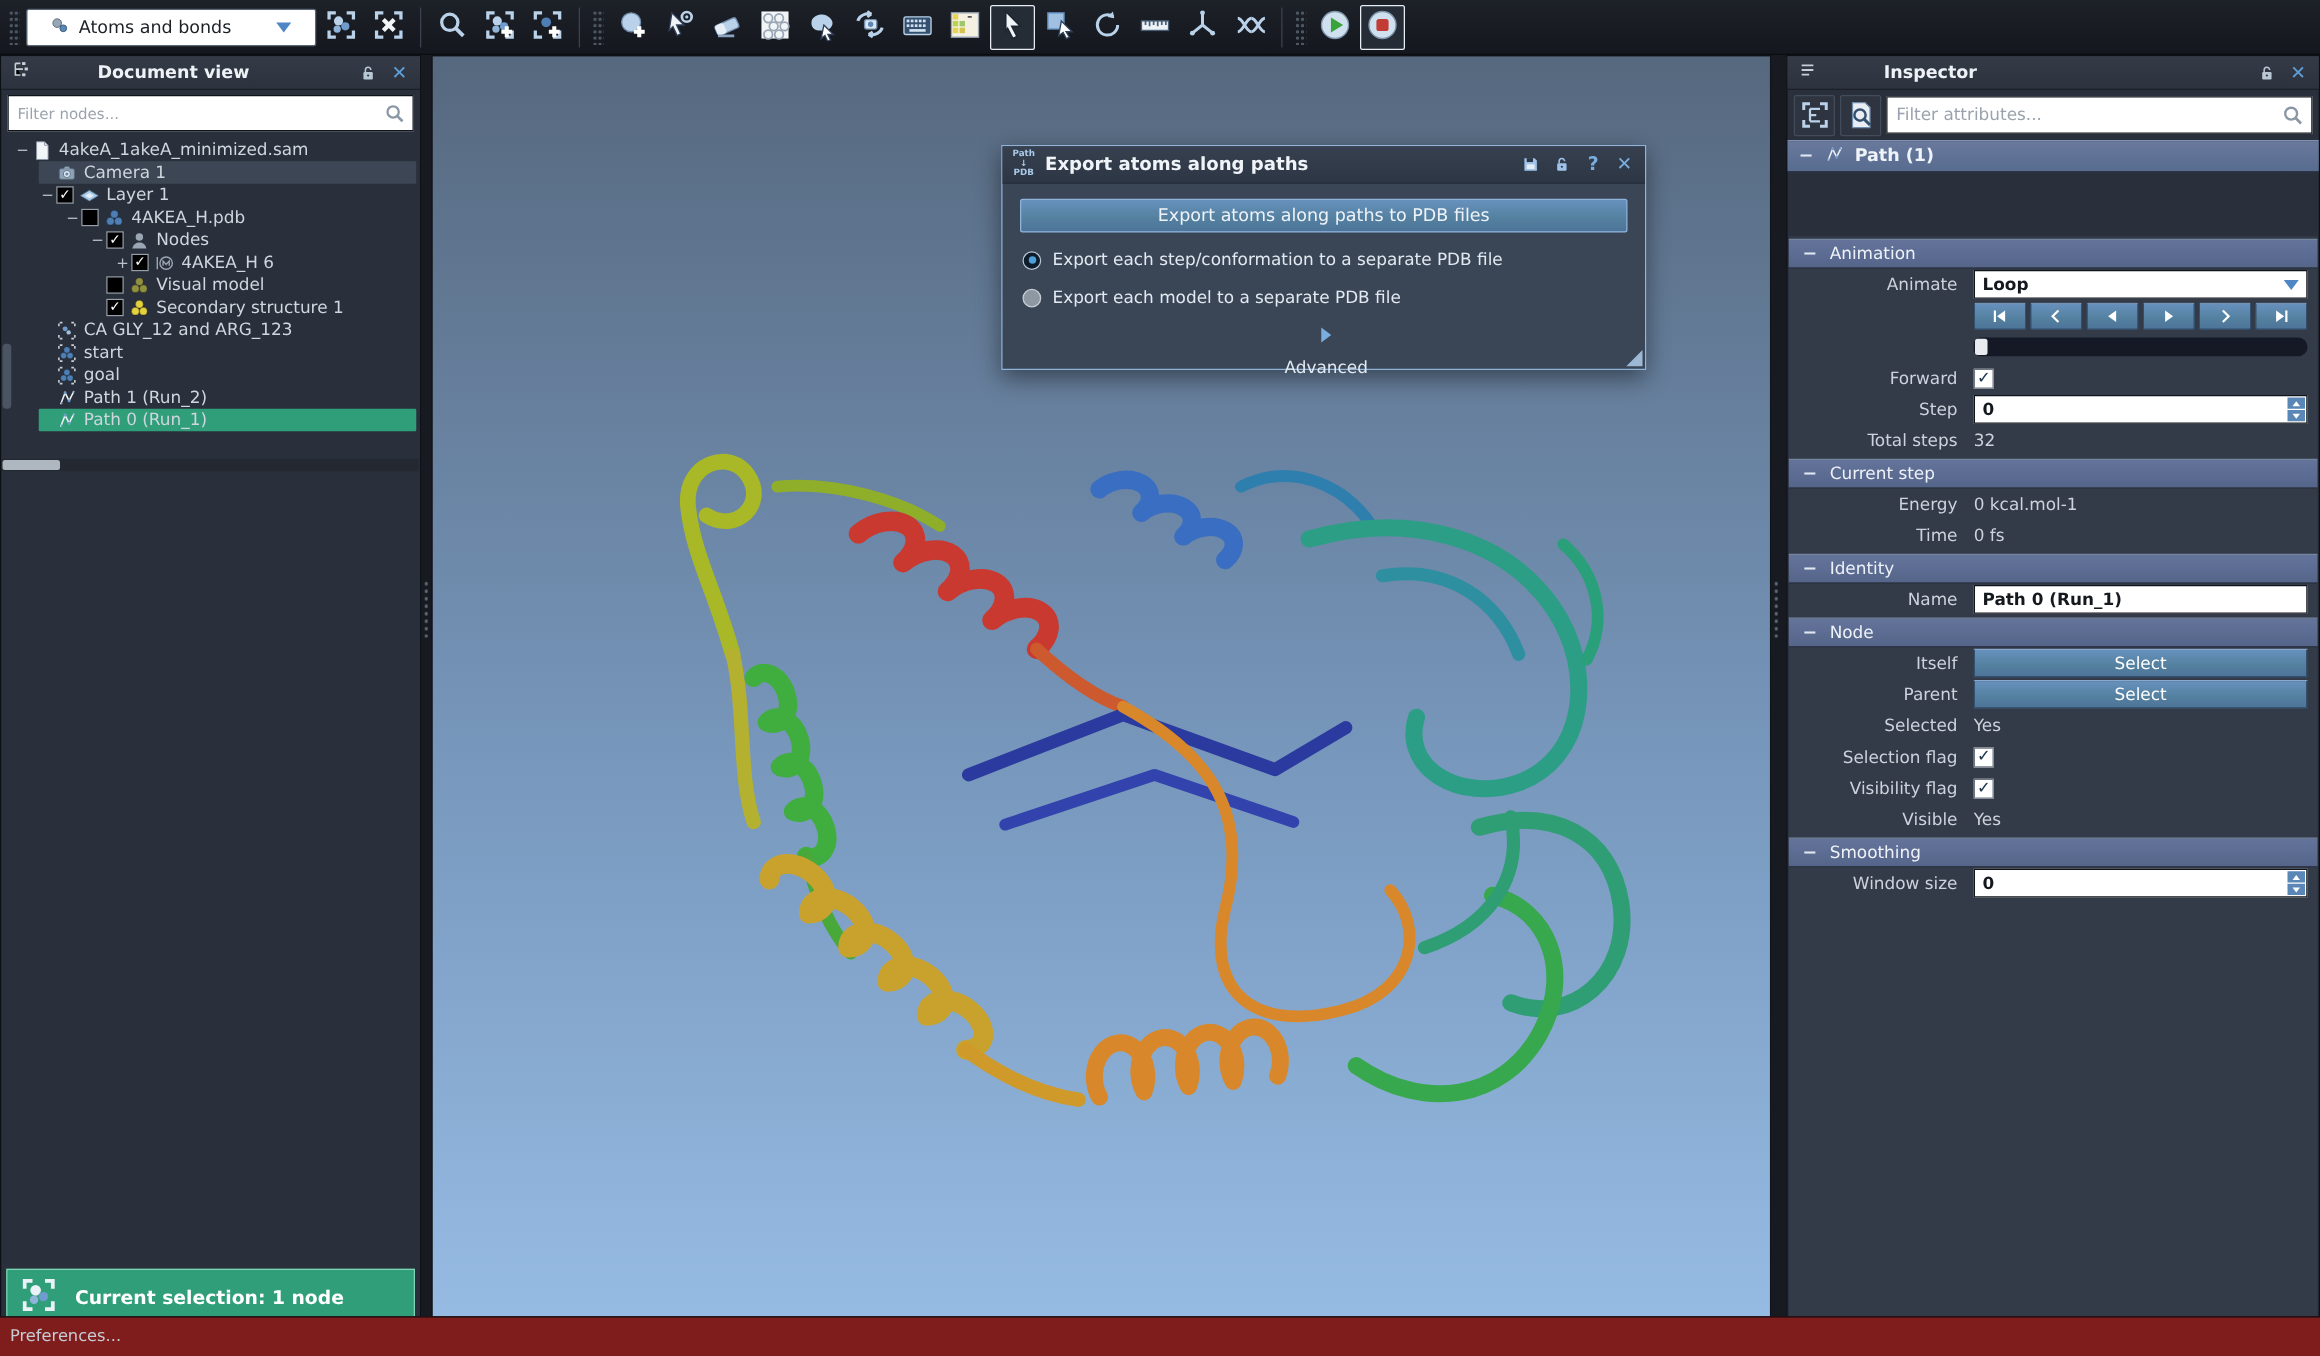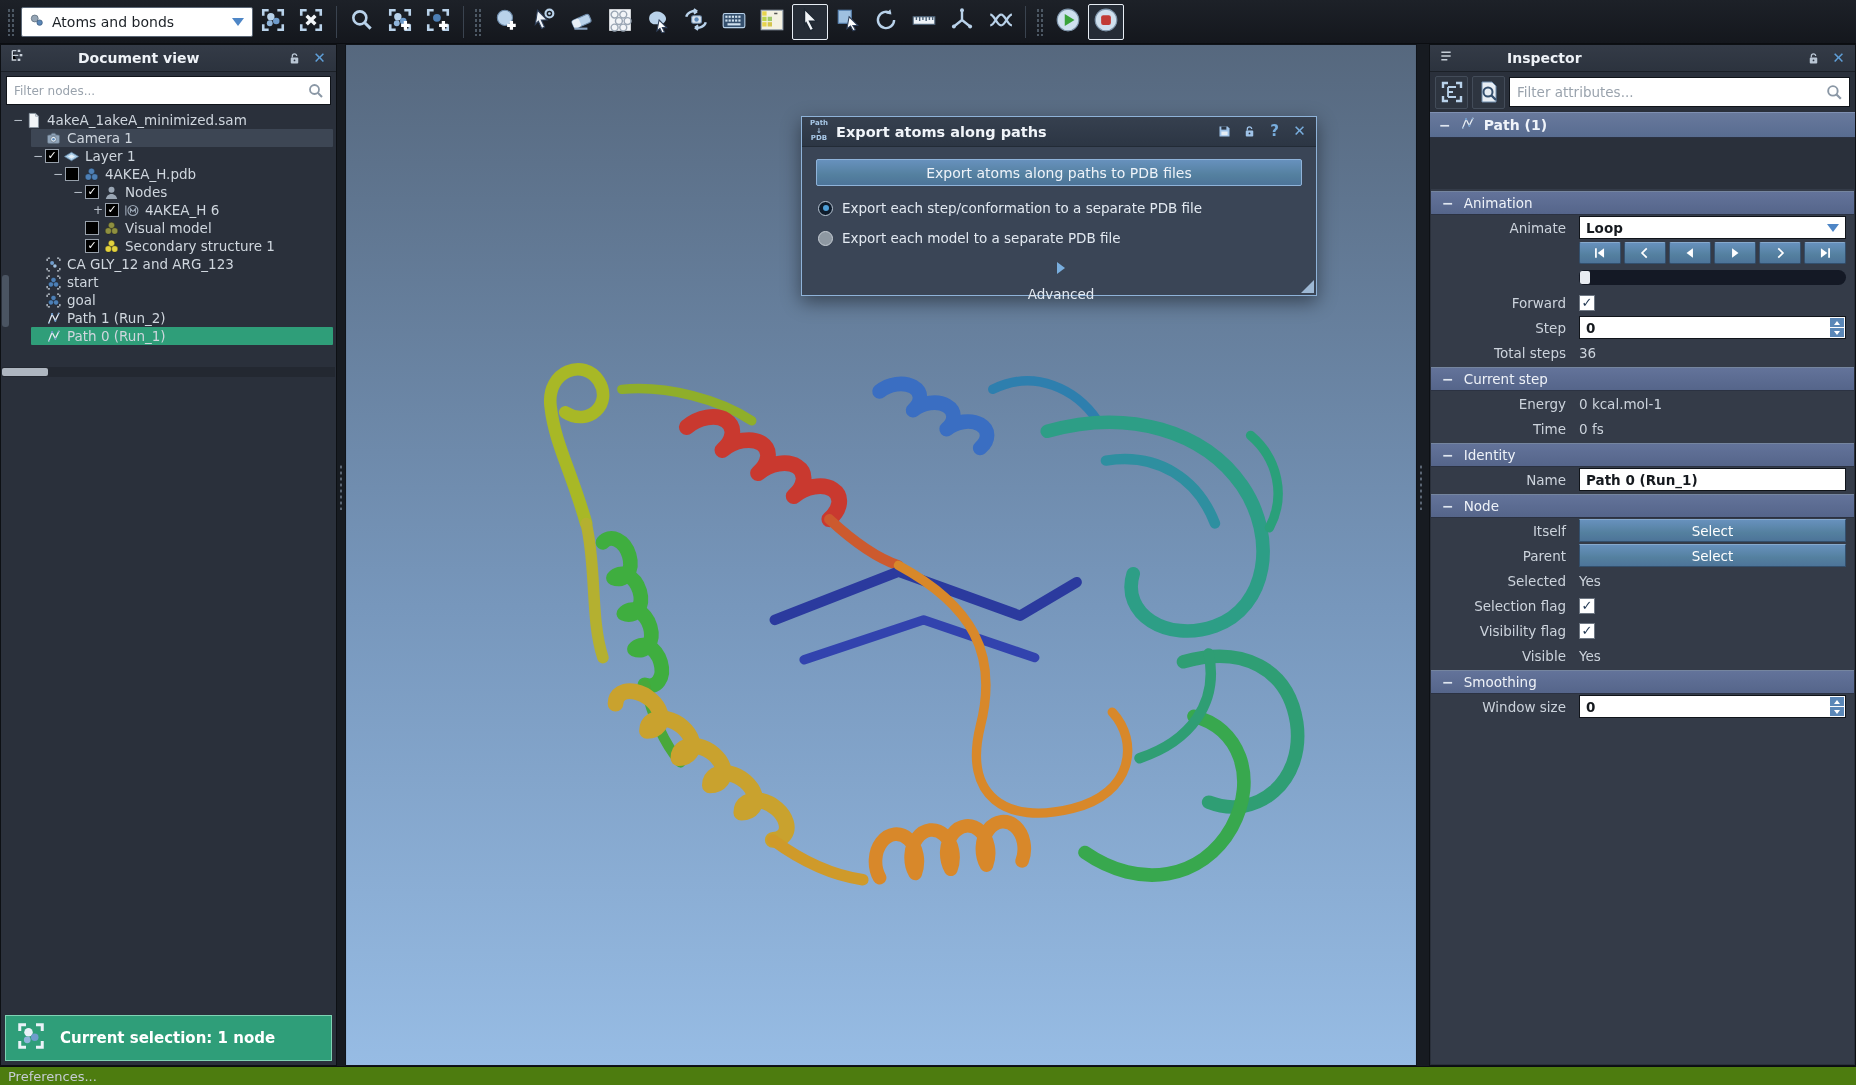--- a/index.html
+++ b/index.html
@@ -11,21 +11,21 @@
     background:linear-gradient(#1d2128,#14171d); border-bottom:1px solid #0b0d11;
     display:flex; align-items:center; gap:2px; padding:0 4px; }
   .tb-grip { width:9px; height:28px; margin:0 3px;
     background-image:radial-gradient(#4d5864 1px, transparent 1.2px); background-size:4px 5px; }
   .tb-sep { width:1px; height:32px; background:#3a434f; margin:0 5px; }
   .tb-btn { width:36px; height:36px; display:flex; align-items:center; justify-content:center;
     border:1px solid transparent; border-radius:2px; cursor:pointer; }
   .tb-btn.selected { border-color:#e7edf4; background:#252c36; }
   .tb-btn svg { width:26px; height:26px; }
   .tb-dd { width:232px; height:30px; background:#fff; border:1px solid #5a6675; border-radius:2px;
-    display:flex; align-items:center; padding:0 6px; gap:6px; cursor:pointer; }
+    display:flex; align-items:center; padding:0 17px; gap:6px; cursor:pointer; }
   .tb-dd .lbl { flex:1; font-size:14px; color:#1c2126; }
   .tb-dd svg.mi { width:18px; height:18px; }
   .tb-dd .caret { width:0; height:0; border-left:6px solid transparent; border-right:6px solid transparent;
     border-top:8px solid #4e86c6; margin-right:2px; }
 
   
   .panel { position:absolute; top:44px; bottom:19px; background:#2a303b; border:1px solid #0d1014; }
   .phead { height:27px; background:linear-gradient(#343b47,#2c333e); border-bottom:1px solid #1b2027;
     display:flex; align-items:center; padding:0 8px; gap:8px; }
   .phead .ttl { font-size:14px; font-weight:bold; color:#eef2f7; flex:1;margin-left:45px; }
@@ -138,21 +138,21 @@
     border:1px solid #33506e; border-top-color:#86a9cd; border-radius:2px;
     display:flex; align-items:center; justify-content:center; cursor:pointer; }
   .pbtn svg { width:14px; height:14px; }
   .slider { flex:1; height:15px; background:#141925; border-radius:7px 10px 10px 7px; position:relative; cursor:pointer; }
   .slider .handle { position:absolute; left:1px; top:1px; width:10px; height:13px; background:#e8ecf1; border-radius:2px; }
 
   
   .splitter { position:absolute; top:44px; bottom:19px; width:8px; background:#171b21; cursor:col-resize; }
   .splitter .dots { position:absolute; left:2px; top:420px; width:4px; height:46px;
     background-image:radial-gradient(#5a6573 1px, transparent 1.2px); background-size:4px 6px; }
-  #statusbar { position:absolute; left:0; bottom:0; width:1856px; height:19px; background:#4d7c0f;
+  #statusbar { position:absolute; left:0; bottom:0; width:1856px; height:32px; background:#7f1d1d;
     border-top:1px solid #0b0d11; display:flex; align-items:center; padding:0 8px; }
   #statusbar .txt { font-size:13px; color:#c6ccd4; }
 </style>
 </head>
 <body>
 
 <div id="toolbar">
     <div class="tb-grip"></div>
     <div class="tb-dd">
       <span><svg viewBox="0 0 24 24" xmlns="http://www.w3.org/2000/svg" class="mi">
@@ -750,21 +750,21 @@
               </div>
               <div class="dn">
                 <span class="t"></span>
               </div>
             </div></div>
         </div>
       </div>
       <div class="irow">
         <div class="lbl">Total steps</div>
         <div class="ctl">
-          <span class="static-val">36</span>
+          <span class="static-val">32</span>
         </div>
       </div>
       <div class="isec">
         <span class="minus">−</span>
         <span class="ttl">Current step</span>
       </div>
       <div class="irow">
         <div class="lbl">Energy</div>
         <div class="ctl">
           <span class="static-val">0 kcal.mol-1</span>

